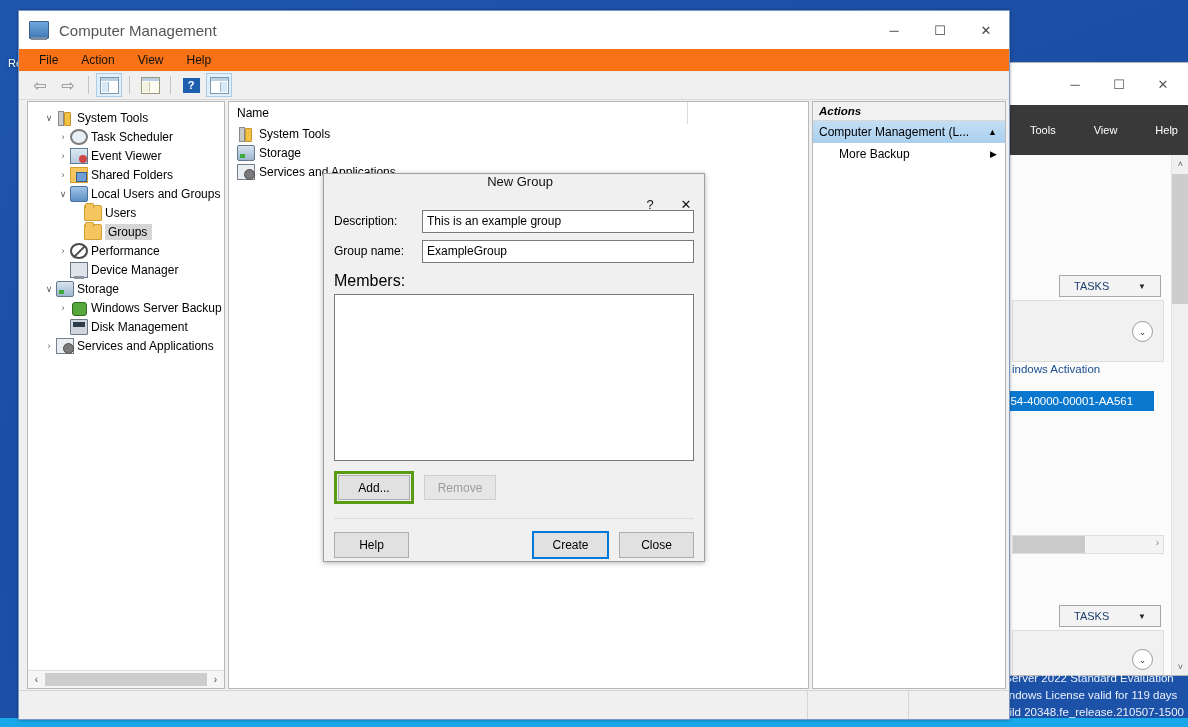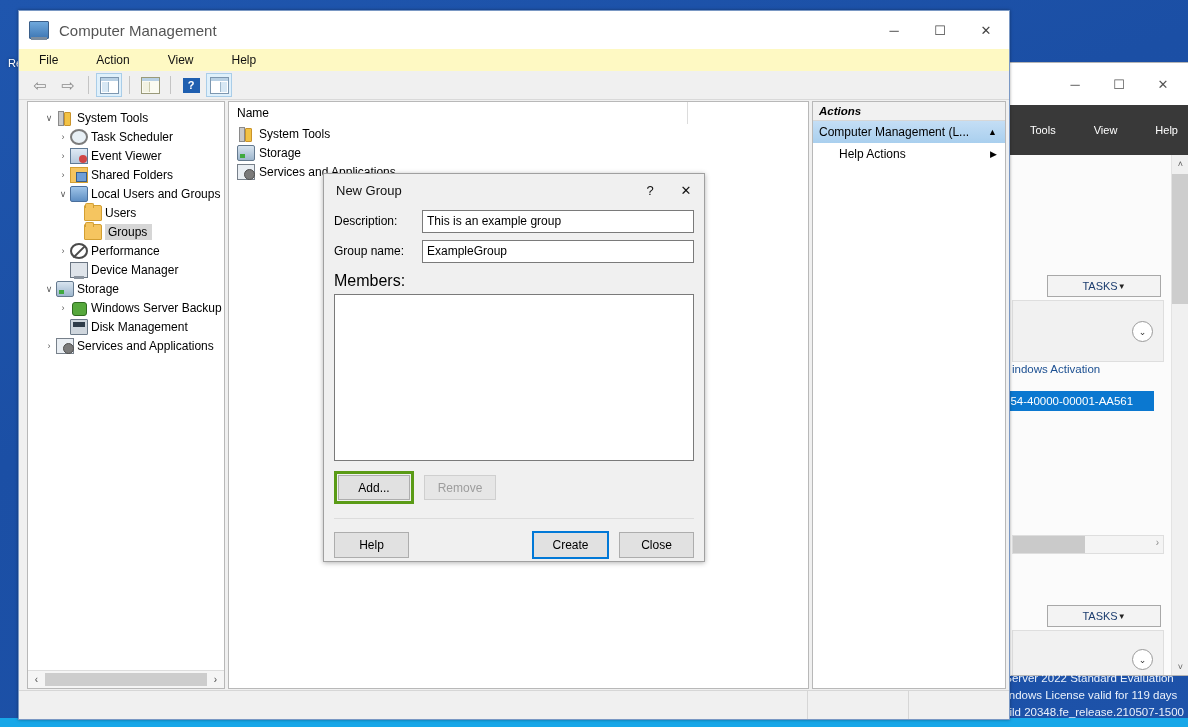--- a/index.html
+++ b/index.html
@@ -16,39 +16,39 @@
   #server-manager{position:absolute;left:1003px;top:62px;width:185px;height:612px;background:#fff;border:1px solid #b5b5b5;border-right:none;overflow:hidden;}
   #sm-titlebar{height:42px;background:#fff;display:flex;align-items:center;justify-content:flex-end;padding-right:4px;}
   .sm-wbtn{width:44px;height:30px;display:flex;align-items:center;justify-content:center;color:#555;font-size:13px;}
   #sm-menubar{height:50px;background:#393939;display:flex;align-items:center;gap:38px;padding-left:26px;color:#fff;font-size:11px;}
   #sm-body{position:relative;height:520px;background:#fbfbfb;}
   #sm-scroll{position:absolute;right:0;top:0;width:17px;height:520px;background:#f0f0f0;border-left:1px solid #e3e3e3;}
   .sm-arrow{width:17px;height:17px;display:flex;align-items:center;justify-content:center;color:#606060;font-size:9px;}
   #sm-thumb{position:absolute;left:0;top:19px;width:17px;height:130px;background:#cdcdcd;}
   #sm-scroll-bottom{position:absolute;left:0;bottom:0;}
   .tasks-btn{position:absolute;right:28px;width:72px;height:20px;border:1px solid #a8a8a8;background:#f3f3f3;
-      display:flex;align-items:center;justify-content:center;padding:0 20px;font-size:11px;color:#1b3c6e;}
+      display:flex;align-items:center;justify-content:space-between;padding:0 14px;font-size:11px;color:#1b3c6e;}
   .tasks-caret{font-size:8px;color:#222;}
   .sm-panel{position:absolute;left:8px;border:1px solid #dedede;background:#f1f1f1;}
   .circ-chev{position:absolute;width:19px;height:19px;border-radius:50%;border:1px solid #9a9a9a;background:#fff;
       display:flex;align-items:center;justify-content:center;font-size:9px;color:#333;}
   #sm-activation{position:absolute;left:8px;top:208px;width:150px;font-size:11.5px;color:#1b4f91;}
   #sm-prodkey{position:absolute;left:0px;top:236px;width:150px;height:20px;background:#0b78d0;color:#fff;font-size:11.5px;display:flex;align-items:center;}
   #sm-row-grey{position:absolute;left:8px;top:380px;width:150px;height:17px;background:#f4f4f4;border:1px solid #dedede;}
   #sm-row-grey .fill{width:72px;height:100%;background:#cacaca;}
   #sm-row-grey .chev{position:absolute;right:4px;top:1px;color:#8c8c8c;font-size:10px;}
   #sm-watermark{position:absolute;right:4px;bottom:6px;text-align:left;color:#eaf1fb;font-size:11.5px;line-height:17px;}
   
   #cm-window{position:absolute;left:18px;top:10px;width:990px;height:708px;background:#f0f0f0;border:1px solid #7a98c4;box-shadow:0 0 3px rgba(0,0,0,.35);}
   #cm-titlebar{height:38px;background:#fff;display:flex;align-items:center;}
   #cm-title-icon{margin-left:10px;width:20px;height:18px;position:relative;}
   #cm-title-text{margin-left:10px;font-size:15px;color:#555;}
   #cm-wbtns{margin-left:auto;display:flex;}
   .cm-wbtn{width:46px;height:30px;display:flex;align-items:center;justify-content:center;color:#444;font-size:13px;}
-  #cm-menubar{height:22px;background:#fef9c3;display:flex;align-items:center;gap:18px;padding-left:10px;font-size:12px;color:#111;}
+  #cm-menubar{height:22px;background:#f97316;display:flex;align-items:center;gap:3px;padding-left:10px;font-size:12px;color:#111;}
   .cm-menu{padding:2px 10px;}
   #cm-toolbar{height:28px;background:#f0f0f0;border-bottom:1px solid #d9d9d9;display:flex;align-items:center;padding-left:8px;gap:2px;}
   .tb-btn{width:24px;height:22px;display:flex;align-items:center;justify-content:center;border:1px solid transparent;}
   .tb-btn.on{border:1px solid #a9cde8;background:#dff0fb;}
   .tb-sep{width:1px;height:18px;background:#c4c4c4;margin:0 5px;}
   #cm-content{position:absolute;left:0;top:88px;right:0;bottom:30px;display:flex;}
   
   #tree-pane{width:196px;background:#fff;border:1px solid #b8b8b8;margin:2px 0 0 8px;position:relative;overflow:hidden;}
   #tree-list{padding:6px 0 0 0;}
   .tn{height:19px;display:flex;align-items:center;white-space:nowrap;font-size:12px;color:#000;}
@@ -69,21 +69,21 @@
   #actions-title{height:18px;background:#f1f1f1;border-bottom:1px solid #d7d7d7;display:flex;align-items:center;padding-left:6px;font-size:11.5px;font-weight:bold;font-style:italic;}
   #actions-sel{height:22px;background:linear-gradient(#c4def5,#a9cfee);display:flex;align-items:center;padding:0 8px 0 6px;font-size:12px;}
   #actions-sel .car{margin-left:auto;font-size:9px;}
   .action-item{height:22px;display:flex;align-items:center;padding:0 8px 0 26px;font-size:12px;}
   .action-item .car{margin-left:auto;font-size:9px;}
   
   #cm-status{position:absolute;left:0;bottom:0;width:100%;height:28px;background:#f0f0f0;border-top:1px solid #d6d6d6;display:flex;}
   #cm-status .seg{border-right:1px solid #d6d6d6;}
   
   #dlg{position:absolute;left:323px;top:173px;width:380px;height:387px;background:#f0f0f0;border:1px solid #a0a0a0;box-shadow:0 1px 5px rgba(0,0,0,.3);}
-  #dlg-title{height:32px;background:#f0f0f0;display:flex;align-items:center;padding-left:12px;font-size:13px;color:#111;}
+  #dlg-title{height:32px;background:#f0f0f0;display:flex;align-items:center;padding-left:12px;font-size:13px;color:#111;flex-direction:column;}
   #dlg-title .sp{margin-left:auto;display:flex;}
   .dlg-tbtn{width:36px;height:30px;display:flex;align-items:center;justify-content:center;font-size:13px;color:#111;}
   #dlg-body{position:relative;padding:0 10px;}
   .frow{display:flex;align-items:center;height:30px;}
   .flabel{width:88px;font-size:12px;color:#000;}
   .finput{flex:1;height:21px;border:1px solid #7a7a7a;background:#fff;font-size:12px;color:#000;
     display:flex;align-items:center;padding:0 4px;font-family:"Liberation Sans",sans-serif;}
   #members-label{font-size:16px;margin:6px 0 4px 0;}
   #members-box{height:165px;border:1px solid #7a7a7a;background:#fff;}
   #btnrow{display:flex;align-items:center;margin-top:10px;gap:10px;position:relative;}
@@ -361,21 +361,21 @@
         </div>
     </div>
 
     <div id="actions-pane">
       <div id="actions-title">Actions</div>
       <div id="actions-sel">
         <span>Computer Management (L...</span>
         <span class="car">▲</span>
       </div>
       <div class="action-item">
-        <span>Help Actions</span>
+        <span>More Backup</span>
         <span class="car">▶</span>
       </div>
     </div>
   </div>
 
   <div id="cm-status">
     <div class="seg" style="flex:1"></div>
     <div class="seg" style="width:100px"></div>
     <div style="width:100px"></div>
   </div>

